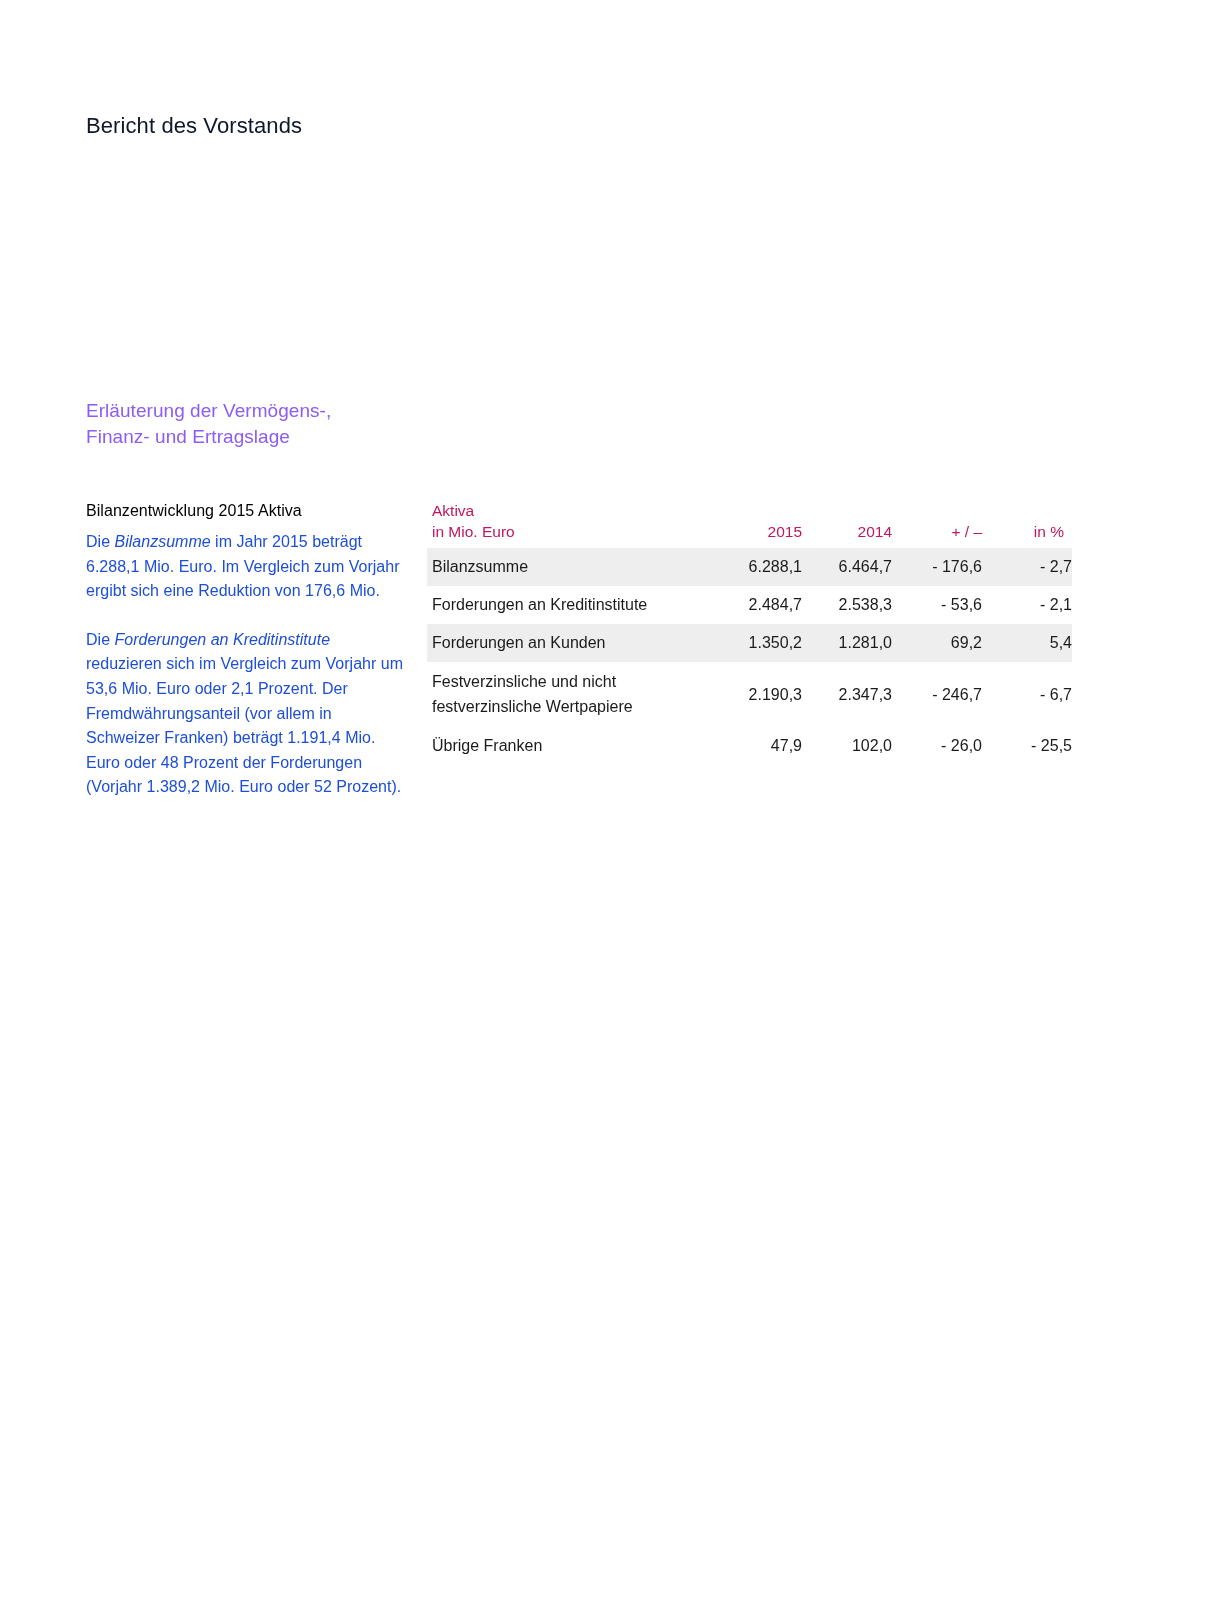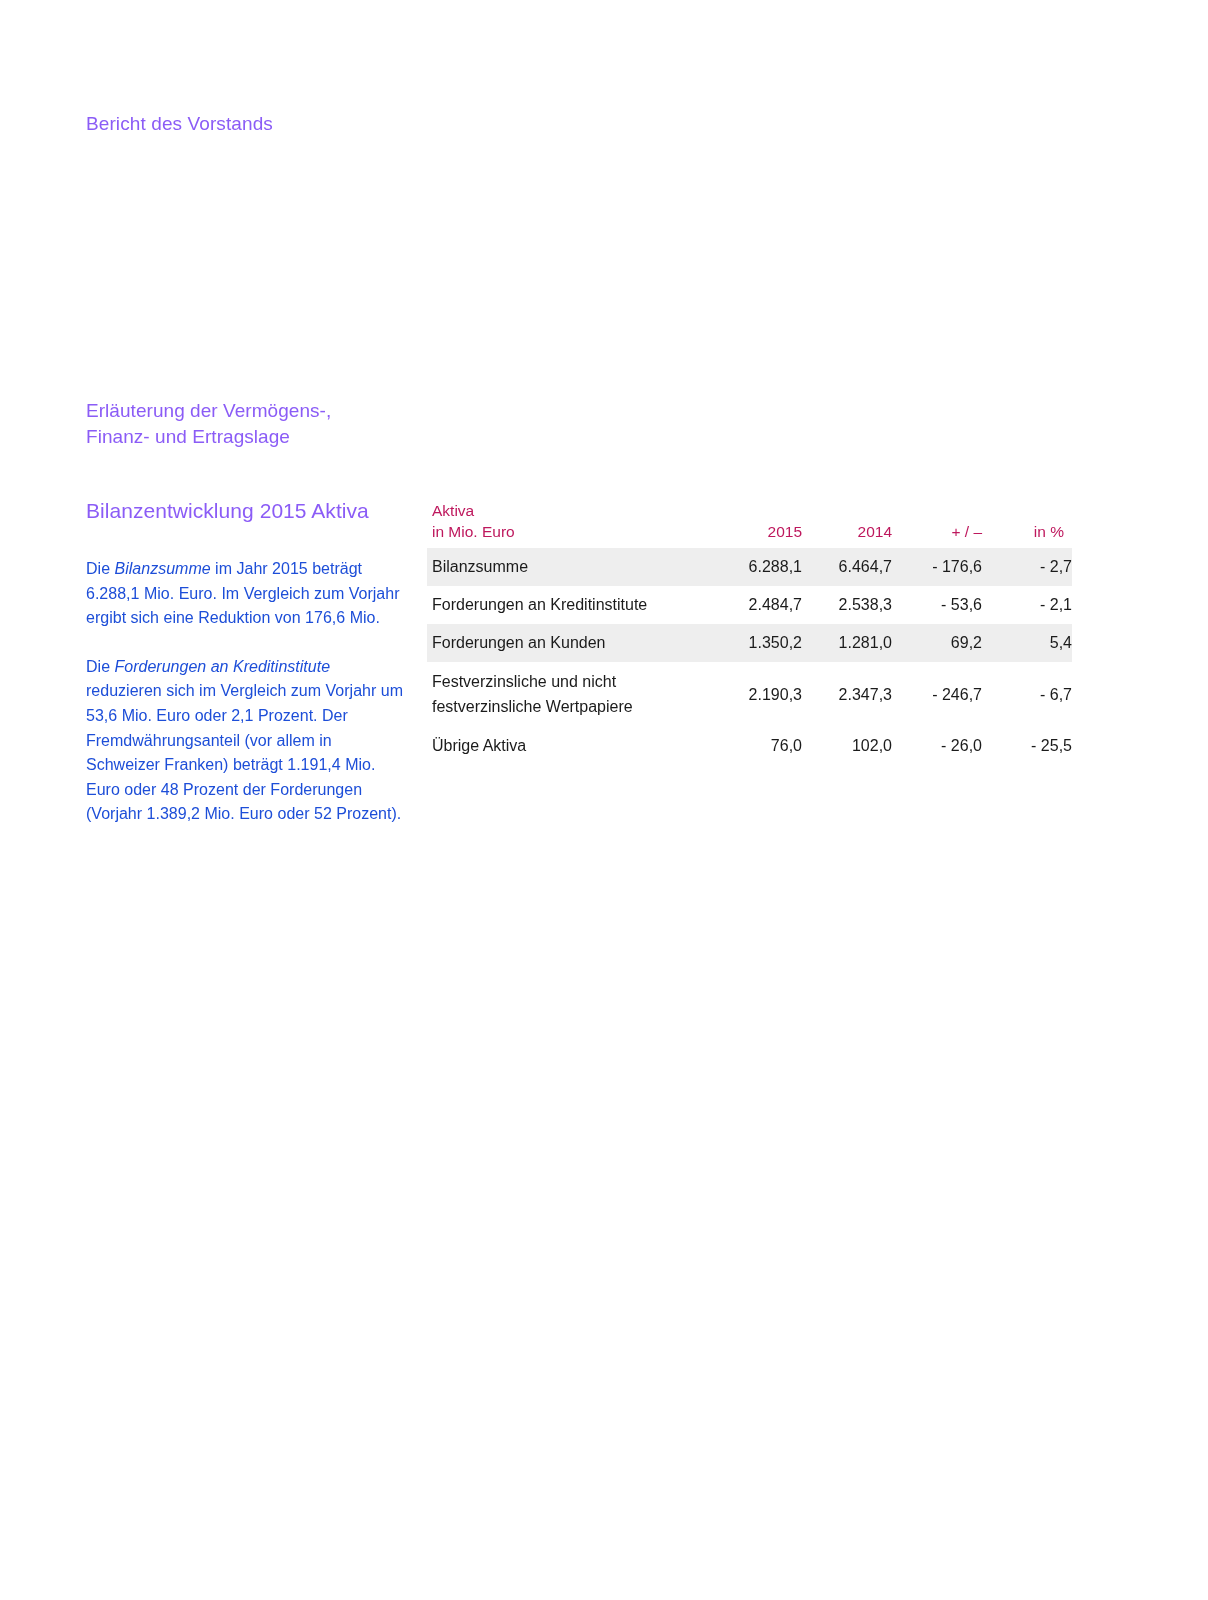--- a/index.html
+++ b/index.html
@@ -18,22 +18,22 @@
   .page {
     position: absolute;
     inset: 0;
   }
 
   
   .running-head {
     position: absolute;
     left: 86px;
     top: 113px;
-    font-size: 19px;
-    color: #8b5cf6;
+    font-size: 22px;
+    color: #0f172a;
     letter-spacing: 0.1px;
     white-space: nowrap;
     text-align: right;
   }
 
   
   .section-title {
     position: absolute;
     left: 86px;
     top: 374px;
@@ -46,25 +46,25 @@
   }
 
   
   .left-col {
     position: absolute;
     left: 86px;
     top: 500px;
     width: 318px;
   }
   .sub-title {
-    font-size: 21px;
-    color: #8b5cf6;
+    font-size: 16px;
+    color: #000000;
     line-height: 21px;
     letter-spacing: 0.05px;
-    margin: 0 0 36px 0;
+    margin: 0 0 9px 0;
   }
   .body-par {
     font-size: 16px;
     line-height: 24.6px;
     color: #1d4ed8;
     margin: 0 0 24px 0;
     letter-spacing: 0.01px;
   }
   .body-par:last-child { margin-bottom: 0; }
   .body-par em {
@@ -196,22 +196,22 @@
           <td class="pad-r">5,4</td>
         </tr>
         <tr class="plain two-line">
           <td class="label">Festverzinsliche und nicht festverzinsliche Wertpapiere</td>
           <td>2.190,3</td>
           <td>2.347,3</td>
           <td>- 246,7</td>
           <td class="pad-r">- 6,7</td>
         </tr>
         <tr class="plain">
-          <td class="label">Übrige Aktiva</td>
-          <td>76,0</td>
+          <td class="label">Übrige Franken</td>
+          <td>47,9</td>
           <td>102,0</td>
           <td>- 26,0</td>
           <td class="pad-r">- 25,5</td>
         </tr>
       </tbody>
     </table>
   </div>
 
 </div>
 

